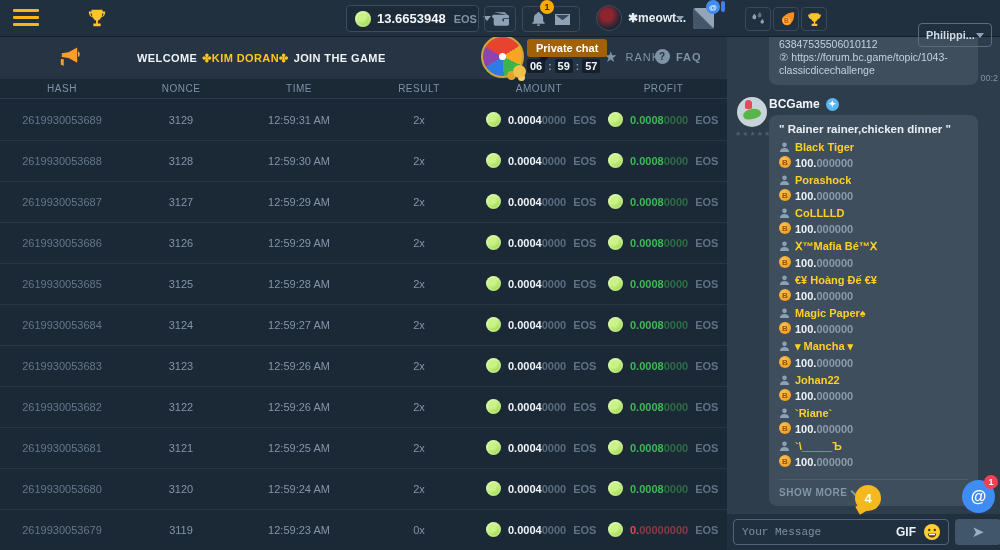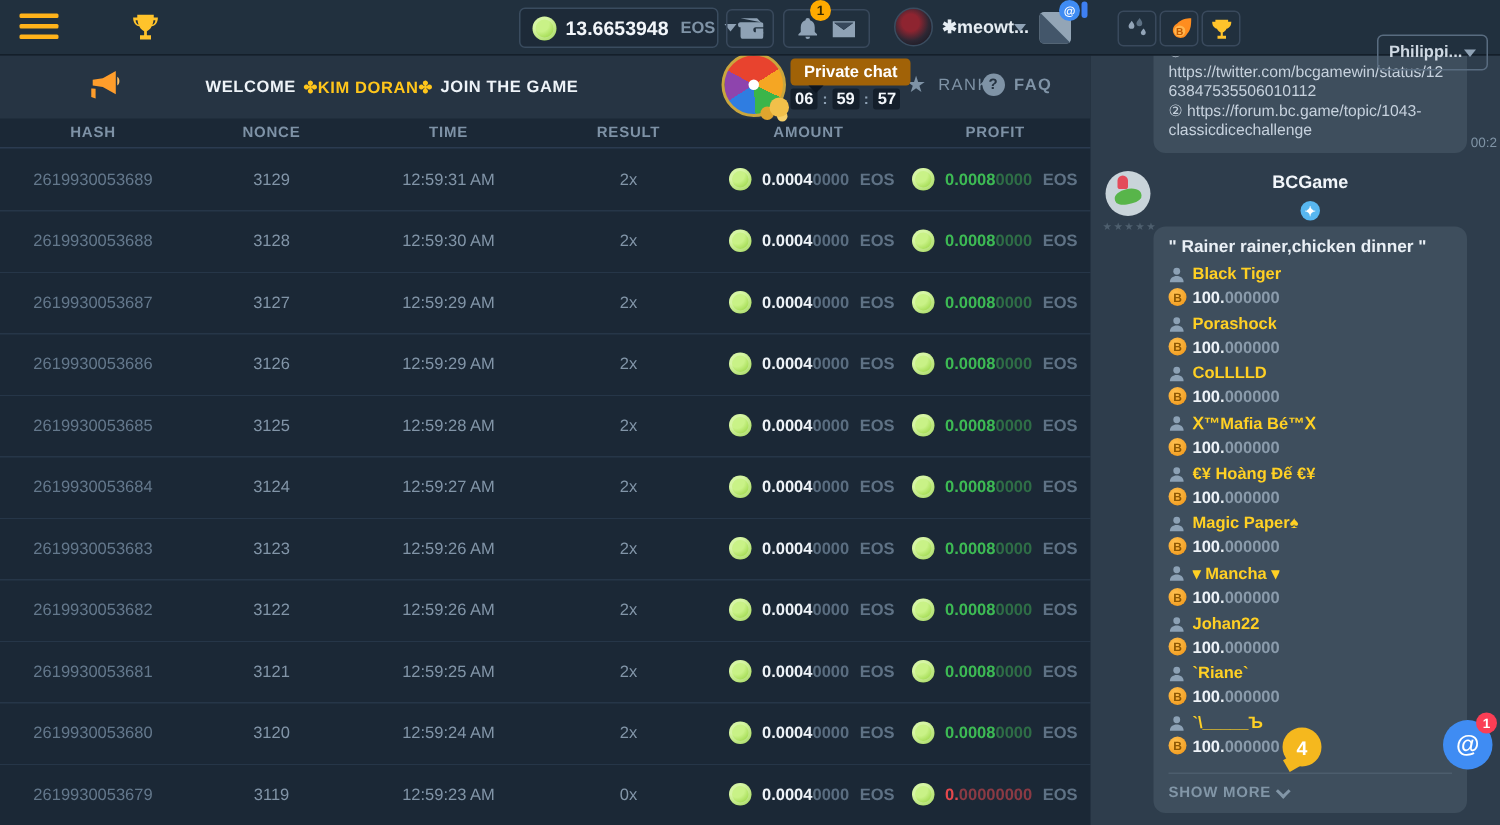--- a/index.html
+++ b/index.html
@@ -72,21 +72,21 @@
   .timer i { color:#8fa2b5; font-style:normal; font-size:10px; font-weight:bold; }
   .rank-link { position:absolute; left:604px; top:12px; display:flex; align-items:center; gap:7px;
                color:#7f93a6; font-size:11px; font-weight:normal; letter-spacing:1px; }
   .rank-star { color:#7f93a6; font-size:15px; line-height:1; }
   .faq-link { position:absolute; left:655px; top:12px; display:flex; align-items:center; gap:6px;
               color:#7f93a6; font-size:11px; font-weight:bold; letter-spacing:1px; }
   .faq-q { width:15px; height:15px; border-radius:50%; background:#7f93a6; color:#243240;
            font-size:10px; font-weight:bold; display:flex; align-items:center; justify-content:center; }
 
   .thead, .trow { display:grid; grid-template-columns:124px 114px 122px 118px 122px 127px; align-items:center; }
-  .thead { height:20px; color:#7e92a6; font-size:10px; font-weight:bold; letter-spacing:.5px;
+  .thead { height:20px; color:#7e92a6; font-size:10px; font-weight:normal; letter-spacing:.5px;
            border-bottom:1px solid #2b3b50; }
   .thead div { text-align:center; }
   .trow { height:41px; box-shadow:inset 0 1px 0 #263648; font-size:11px; }
   .trow:first-child { box-shadow:none; }
   .tc { text-align:center; color:#8295a8; }
   .tc.hash { color:#64788c; }
   .tc.money { display:flex; align-items:center; justify-content:flex-start; gap:7px; padding-left:8px; text-align:left; }
   .coin { display:inline-flex; align-items:center; justify-content:center; flex:none; border-radius:50%; }
   .coin.green { width:15px; height:15px;
                 background:radial-gradient(circle at 35% 30%, #c9f287 0 35%, #94d23e 80%);
@@ -110,21 +110,21 @@
   .rating.dim { color:#4e5f6e; }
   .msg { display:flex; margin-top:12px; }
   .msg-left { width:34px; flex:none; text-align:center; }
   .avatar { width:30px; height:30px; border-radius:50%; margin:0 auto 3px; }
   .avatar.bcgame { background:#c9d4da; position:relative; overflow:hidden; }
   .avatar.bcgame::before { content:""; position:absolute; left:6px; top:12px; width:18px; height:10px;
                            background:#58b54a; border-radius:50% 50% 40% 40%; transform:rotate(-12deg); }
   .avatar.bcgame::after { content:""; position:absolute; left:8px; top:3px; width:7px; height:9px;
                           background:#e44b5a; border-radius:4px 4px 2px 2px; }
   .msg-body { flex:1; min-width:0; }
-  .msg-head { display:flex; align-items:center; gap:6px; margin-bottom:4px;flex-direction:column; }
+  .msg-head { display:flex; align-items:center; gap:6px; margin-bottom:4px; }
   .msg-user { color:#f2f6fa; font-size:12px; font-weight:bold; }
   .verified { width:13px; height:13px; border-radius:50%; background:#58b7f0; color:#fff; font-size:9px;
               display:inline-flex; align-items:center; justify-content:center; font-weight:bold; }
   .bubble { position:relative; background:#3e4e5d; border-radius:8px; padding:8px 10px; }
   .admin-body { color:#c6d1dd; font-size:10.5px; line-height:1.24; white-space:pre-line;
                 overflow-wrap:anywhere; }
   .msg-time { position:absolute; right:-20px; bottom:2px; color:#7f93a5; font-size:9px; }
   .rain-intro { font-size:11px; color:#9db0c0; margin-bottom:5px; }
   .rain-intro b { color:#ffd024; }
   .rain-quote { color:#e9eff5; font-size:11.5px; font-weight:bold; margin-bottom:6px; }
@@ -632,14 +632,28 @@
           </div>
         </div>
       </div>
     </div>
 
     <div class="new-badge">4</div>
     <div class="at-float">@
       <div class="at-badge">1</div>
     </div>
 
+    <div class="chat-inputbar">
+      <div class="chat-input">
+        <input type="text" placeholder="Your Message" style="">
+        <span class="gif-label">GIF</span>
+        <svg width="16" height="16" viewBox="0 0 16 16">
+            <circle cx="8" cy="8" r="8" fill="#ffd02f"></circle>
+            <circle cx="5.2" cy="6" r="1.2" fill="#5a3c00"></circle>
+            <circle cx="10.8" cy="6" r="1.2" fill="#5a3c00"></circle>
+            <path d="M3.8 9.5h8.4c0 2.4-1.8 4-4.2 4s-4.2-1.6-4.2-4z" fill="#5a3c00"></path>
+            <rect x="5" y="9.8" width="6" height="1.4" fill="#fff"></rect>
+          </svg>
+      </div>
+      <button class="send-btn">➤</button>
+    </div>
   </div>
 </div>
 
 </body></html>

